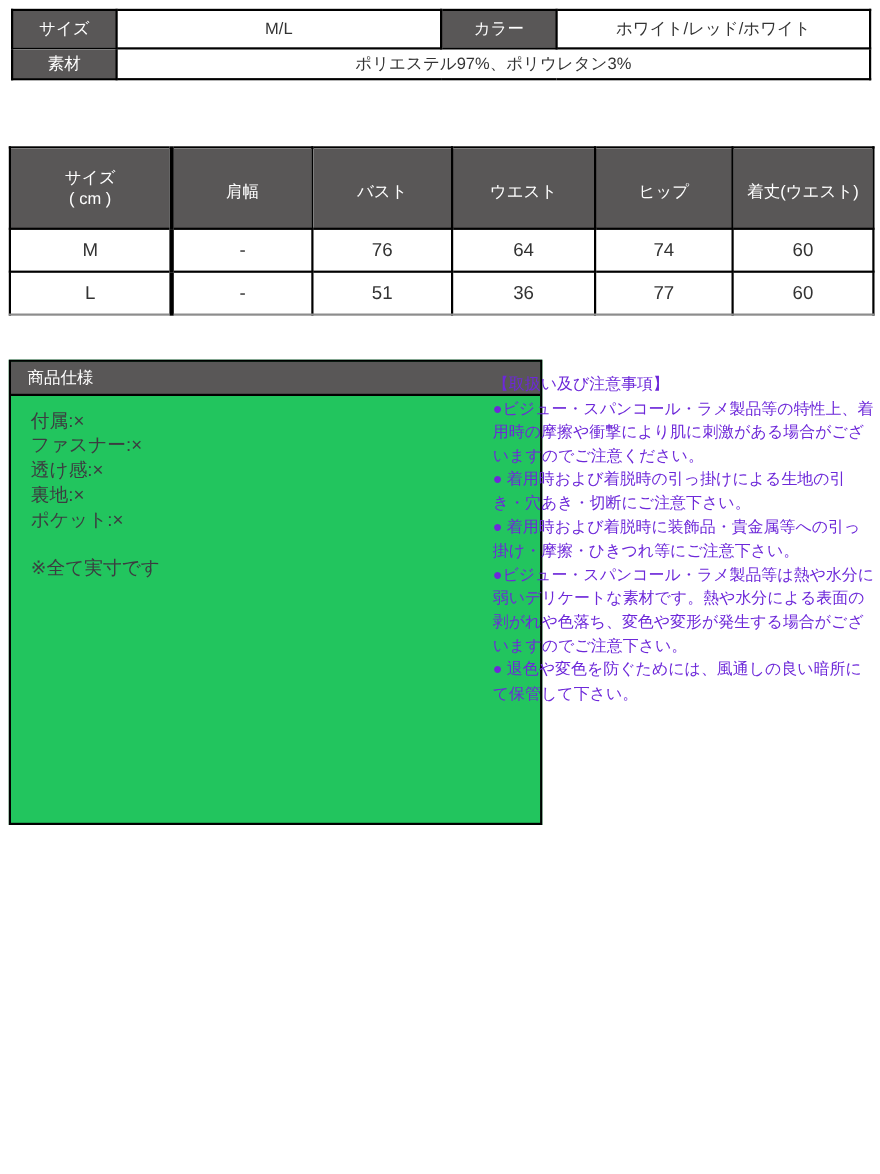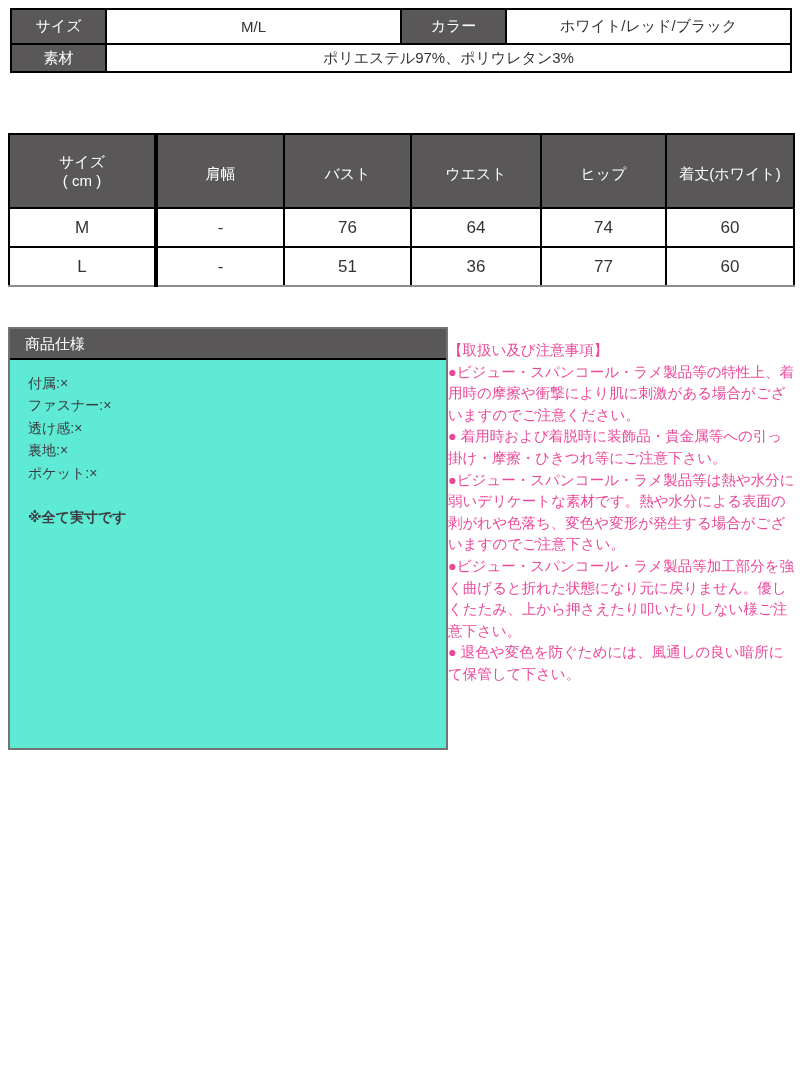--- a/index.html
+++ b/index.html
@@ -53,54 +53,54 @@
   .t2 .dr td { height: 35px; font-size: 17px; }
   .t2 .thick-r { border-right-width: 4px; }
   .t2 .low { vertical-align: bottom; padding-bottom: 23px; }
   .t2 tr.dr:last-child td { border-bottom: 2px solid #8c8c8c; }
   .t2 .hcell-line { line-height: 19px; }
   
   .spec-box {
     position: absolute;
     left: 8px;
     top: 327px;
-    width: 440px;
+    width: 485px;
     height: 423px;
-    border: 2px solid #737373;
+    border: 2px solid #000000;
     box-sizing: border-box;
-    background: #5eead4;
+    background: #22c55e;
   }
   .spec-head {
     background: #595757;
     color: #ffffff;
     height: 29px;
     line-height: 29px;
     padding-left: 15px;
     border-bottom: 2px solid #000000;
     font-size: 15px;
     text-align: left;
   }
   .spec-body {
     padding: 12px 18px 0 18px;
-    font-size: 14px;
+    font-size: 17px;
     line-height: 22.4px;
     text-align: left;
     color: #3c3c40;
   }
   .spec-item { white-space: pre; }
-  .spec-note { margin-top: 22px; font-weight: bold; }
+  .spec-note { margin-top: 22px; }
   
   .handling {
     position: absolute;
     left: 448px;
     top: 340px;
     width: 348px;
     font-size: 14.5px;
     line-height: 21.6px;
-    color: #ec4899;
+    color: #6d28d9;
     text-align: left;
   }
   .handling p { margin: 0; }
 </style>
 </head>
 <body>
 
 <div class="page">
 
   <table class="t1">
@@ -108,21 +108,21 @@
       <col style="width:95px">
         <col style="width:295px">
         <col style="width:105px">
         <col style="width:285px">
     </colgroup>
     <tbody>
         <tr class="r1">
       <th class="dk">サイズ</th>
       <td>M/L</td>
       <th class="dk">カラー</th>
-      <td>ホワイト/レッド/ブラック</td>
+      <td>ホワイト/レッド/ホワイト</td>
     </tr>
     <tr class="r2">
       <th class="dk">素材</th>
       <td colspan="3">ポリエステル97%、ポリウレタン3%</td>
     </tr>
   </tbody>
     </table>
 
   <table class="t2">
     <colgroup>
@@ -136,21 +136,21 @@
     <tbody>
         <tr class="hd">
       <th class="dk thick-r">
         <div class="hcell-line">サイズ</div>
         <div class="hcell-line">( cm )</div>
       </th>
       <th class="dk low">肩幅</th>
       <th class="dk low">バスト</th>
       <th class="dk low">ウエスト</th>
       <th class="dk low">ヒップ</th>
-      <th class="dk low">着丈(ホワイト)</th>
+      <th class="dk low">着丈(ウエスト)</th>
     </tr>
     <tr class="dr">
       <td class="thick-r">M</td>
       <td>-</td>
       <td>76</td>
       <td>64</td>
       <td>74</td>
       <td>60</td>
     </tr>
     <tr class="dr">
@@ -172,19 +172,19 @@
       <div class="spec-item">透け感:×</div>
       <div class="spec-item">裏地:×</div>
       <div class="spec-item">ポケット:×</div>
       <div class="spec-item spec-note">※全て実寸です</div>
     </div>
   </div>
 
   <div class="handling">
     <p class="h-title">【取扱い及び注意事項】</p>
     <p>●ビジュー・スパンコール・ラメ製品等の特性上、着用時の摩擦や衝撃により肌に刺激がある場合がございますのでご注意ください。</p>
+    <p>● 着用時および着脱時の引っ掛けによる生地の引き・穴あき・切断にご注意下さい。</p>
     <p>● 着用時および着脱時に装飾品・貴金属等への引っ掛け・摩擦・ひきつれ等にご注意下さい。</p>
     <p>●ビジュー・スパンコール・ラメ製品等は熱や水分に弱いデリケートな素材です。熱や水分による表面の剥がれや色落ち、変色や変形が発生する場合がございますのでご注意下さい。</p>
-    <p>●ビジュー・スパンコール・ラメ製品等加工部分を強く曲げると折れた状態になり元に戻りません。優しくたたみ、上から押さえたり叩いたりしない様ご注意下さい。</p>
     <p>● 退色や変色を防ぐためには、風通しの良い暗所にて保管して下さい。</p>
   </div>
 
 </div>
 
 </body></html>

